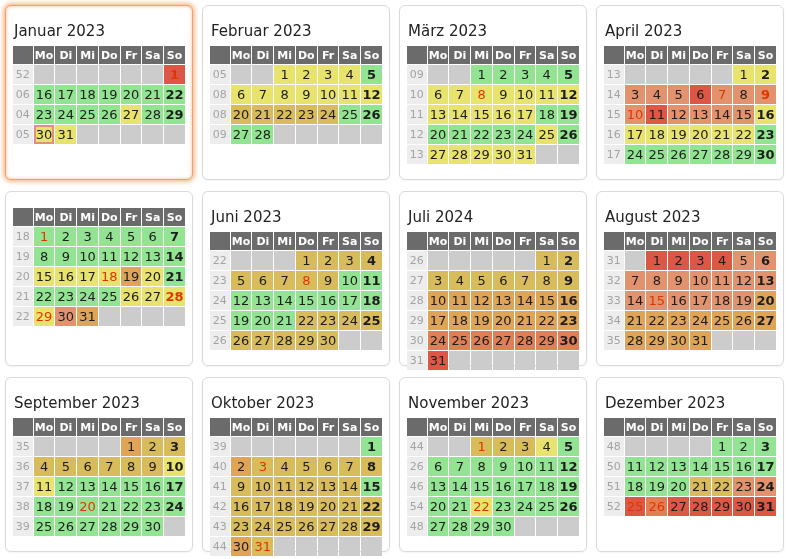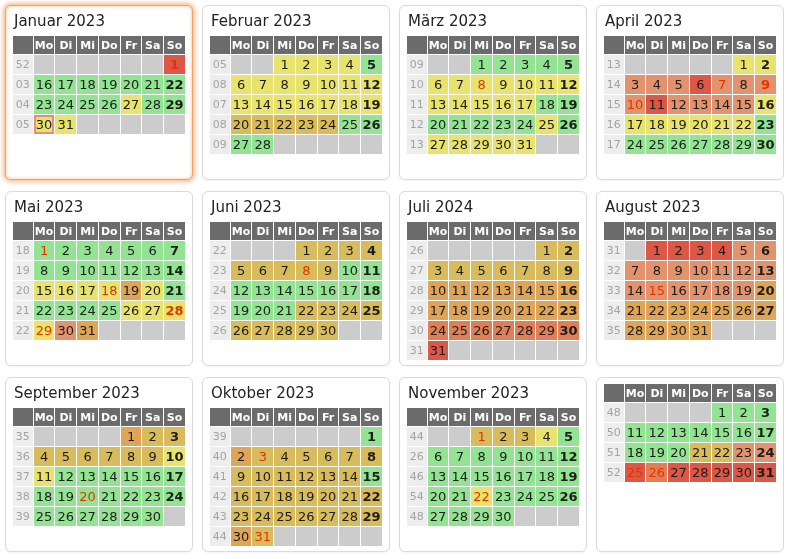--- a/index.html
+++ b/index.html
@@ -1,18 +1,18 @@
 <!DOCTYPE html>
 <html><head>
 <meta charset="utf-8">
 <style>
   html,body{margin:0;padding:0;background:#ffffff;}
   body{width:788px;height:559px;font-family:"DejaVu Sans","Liberation Sans",sans-serif;overflow:hidden;}
   .grid{display:grid;grid-template-columns:repeat(4,1fr);gap:11px 9px;padding:5px 4px 4px 5px;box-sizing:border-box;width:788px;}
-  .card{background:#fff;border:1px solid #dadada;border-radius:6px;padding:5px 6px 6px 6px;height:175px;box-sizing:border-box;box-shadow:0 1px 2px rgba(0,0,0,0.05);}
+  .card{background:#fff;border:1px solid #dadada;border-radius:6px;padding:15px 6px 6px 6px;height:175px;box-sizing:border-box;box-shadow:0 1px 2px rgba(0,0,0,0.05);}
   .card.highlight{border:1px solid #efa06d;box-shadow:0 0 4px 2px #f6bd92, inset 0 0 3px 1px #fbd9bd;}
   .title{font-size:15px;color:#222;margin:1px 0 5px 2px;white-space:nowrap;}
   table{border-collapse:separate;border-spacing:1px;table-layout:fixed;}
   th{background:#6b6b6b;color:#fff;font-size:11px;font-weight:bold;width:21px;height:18px;text-align:center;padding:0;}
   th.corner{width:20px;}
   td{padding:0;text-align:center;}
   td.wk{background:#ededed;color:#a3a3a3;font-size:11px;width:20px;height:19px;}
   td.day{width:21px;height:19px;font-size:13px;color:#1d1d1d;cursor:pointer;}
   td.day.empty{background:#cccccc;cursor:default;}
   td.day.sun{font-weight:bold;}
@@ -43,21 +43,21 @@
             <td class="wk">52</td>
             <td class="day empty"></td>
             <td class="day empty"></td>
             <td class="day empty"></td>
             <td class="day empty"></td>
             <td class="day empty"></td>
             <td class="day empty"></td>
             <td class="day sun hol" style="background: rgb(220, 87, 69);">1</td>
           </tr>
           <tr>
-            <td class="wk">03</td>
+            <td class="wk">06</td>
             <td class="day" style="background: rgb(146, 228, 146);">16</td>
             <td class="day" style="background: rgb(146, 228, 146);">17</td>
             <td class="day" style="background: rgb(146, 228, 146);">18</td>
             <td class="day" style="background: rgb(146, 228, 146);">19</td>
             <td class="day" style="background: rgb(146, 228, 146);">20</td>
             <td class="day" style="background: rgb(146, 228, 146);">21</td>
             <td class="day sun" style="background: rgb(146, 228, 146);">22</td>
           </tr>
           <tr>
             <td class="wk">04</td>
@@ -113,30 +113,20 @@
             <td class="wk">08</td>
             <td class="day" style="background: rgb(232, 227, 108);">6</td>
             <td class="day" style="background: rgb(232, 227, 108);">7</td>
             <td class="day" style="background: rgb(232, 227, 108);">8</td>
             <td class="day" style="background: rgb(232, 227, 108);">9</td>
             <td class="day" style="background: rgb(232, 227, 108);">10</td>
             <td class="day" style="background: rgb(232, 227, 108);">11</td>
             <td class="day sun" style="background: rgb(232, 227, 108);">12</td>
           </tr>
           <tr>
-            <td class="wk">07</td>
-            <td class="day" style="background: rgb(232, 227, 108);">13</td>
-            <td class="day" style="background: rgb(232, 227, 108);">14</td>
-            <td class="day" style="background: rgb(232, 227, 108);">15</td>
-            <td class="day" style="background: rgb(232, 227, 108);">16</td>
-            <td class="day" style="background: rgb(232, 227, 108);">17</td>
-            <td class="day" style="background: rgb(232, 227, 108);">18</td>
-            <td class="day sun" style="background: rgb(232, 227, 108);">19</td>
-          </tr>
-          <tr>
             <td class="wk">08</td>
             <td class="day" style="background: rgb(216, 187, 91);">20</td>
             <td class="day" style="background: rgb(216, 187, 91);">21</td>
             <td class="day" style="background: rgb(216, 187, 91);">22</td>
             <td class="day" style="background: rgb(216, 187, 91);">23</td>
             <td class="day" style="background: rgb(216, 187, 91);">24</td>
             <td class="day" style="background: rgb(146, 228, 146);">25</td>
             <td class="day sun" style="background: rgb(146, 228, 146);">26</td>
           </tr>
           <tr>
@@ -287,21 +277,20 @@
             <td class="day" style="background: rgb(146, 228, 146);">27</td>
             <td class="day" style="background: rgb(146, 228, 146);">28</td>
             <td class="day" style="background: rgb(146, 228, 146);">29</td>
             <td class="day sun" style="background: rgb(146, 228, 146);">30</td>
           </tr>
         </tbody>
     </table>
   </div>
 
   <div class="card">
-    <div class="title">Mai 2023</div>
     <table>
       <thead>
           <tr>
             <th class="corner"></th>
             <th>Mo</th>
             <th>Di</th>
             <th>Mi</th>
             <th>Do</th>
             <th>Fr</th>
             <th>Sa</th>
@@ -797,20 +786,21 @@
             <td class="day" style="background: rgb(146, 228, 146);">30</td>
             <td class="day empty"></td>
             <td class="day empty"></td>
             <td class="day empty"></td>
           </tr>
         </tbody>
     </table>
   </div>
 
   <div class="card">
+    <div class="title">Dezember 2023</div>
     <table>
       <thead>
           <tr>
             <th class="corner"></th>
             <th>Mo</th>
             <th>Di</th>
             <th>Mi</th>
             <th>Do</th>
             <th>Fr</th>
             <th>Sa</th>

